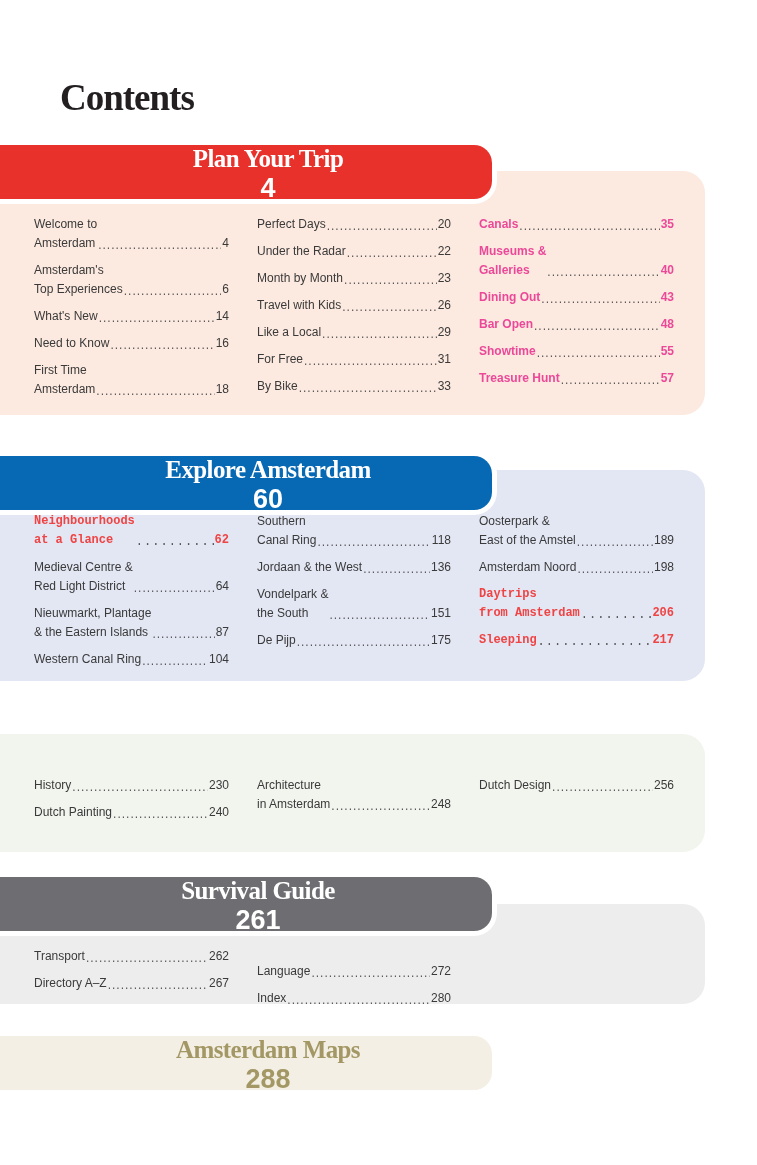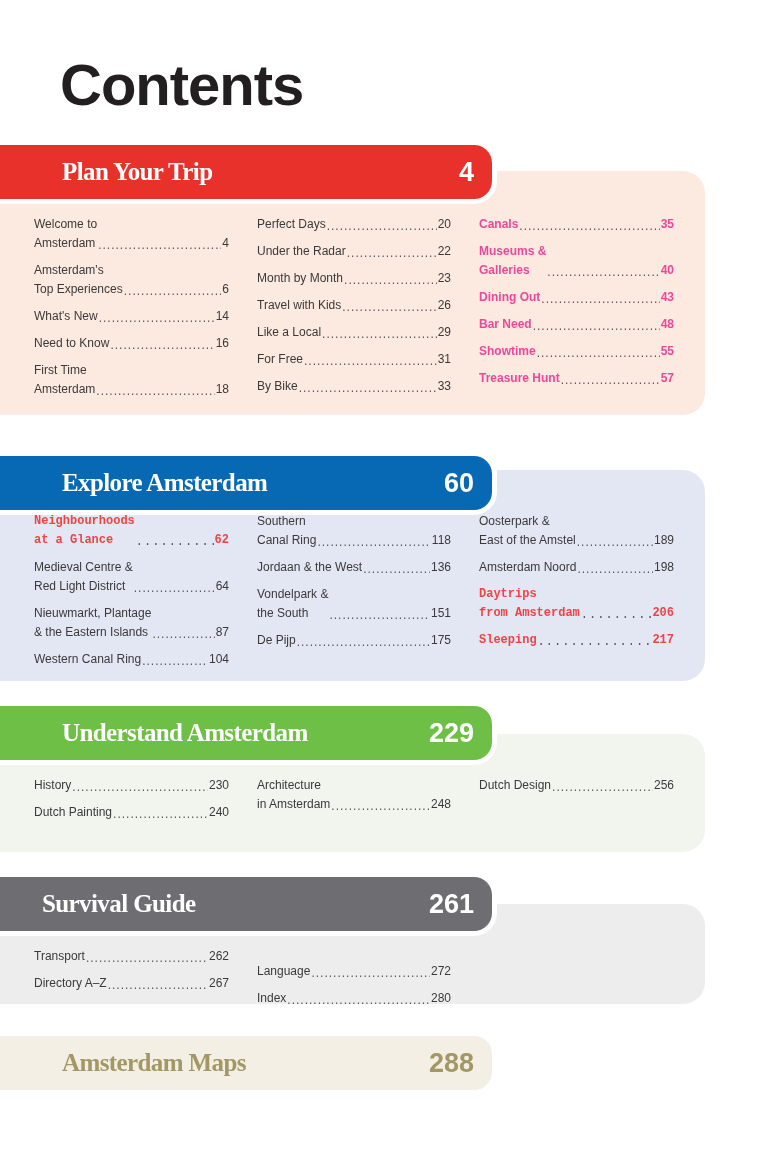--- a/index.html
+++ b/index.html
@@ -1,35 +1,36 @@
 <!DOCTYPE html>
 <html><head>
 <meta charset="utf-8">
 <style>
   * { box-sizing: border-box; margin: 0; padding: 0; }
   html, body { width: 757px; height: 1165px; background: #ffffff; overflow: hidden; }
   body { position: relative; font-family: "Liberation Sans", sans-serif; color: #333; }
 
   .page-title {
-    position: absolute; left: 60px; top: 51px;
-    font-family: Liberation Sans, sans-serif; font-weight: 700;
-    font-size: 58px; letter-spacing: -1px; color: #231f20;
+    position: absolute; left: 60px; top: 76px;
+    font-family: Liberation Serif, serif; font-weight: 700;
+    font-size: 37px; letter-spacing: -1px; color: #231f20;
   }
 
   .section { position: absolute; left: 0; width: 757px; }
   .panel {
     position: absolute; left: 0; width: 705px;
     border-radius: 0 22px 22px 0;
   }
   .header {
     position: absolute; left: 0; width: 492px; height: 54px;
     border-radius: 0 18px 18px 0;
     box-shadow: 0 0 0 5px #ffffff;
     display: flex; align-items: center; justify-content: space-between;
     padding: 0 18px 0 62px;
+    flex-direction: column;
   }
   .header-title {
     font-family: "Liberation Serif", serif; font-weight: 700;
     font-size: 25px; letter-spacing: -0.6px; color: #ffffff;
   }
   .header-page {
     font-family: "Liberation Sans", sans-serif; font-weight: 700;
     font-size: 27px; color: #ffffff;
   }
   .col { position: absolute; }
@@ -165,21 +166,21 @@
 Galleries</span>
         <span class="dots"></span>
         <span class="pg">40</span>
       </div>
     <div class="item bold">
         <span class="label">Dining Out</span>
         <span class="dots"></span>
         <span class="pg">43</span>
       </div>
     <div class="item bold">
-        <span class="label">Bar Need</span>
+        <span class="label">Bar Open</span>
         <span class="dots"></span>
         <span class="pg">48</span>
       </div>
     <div class="item bold">
         <span class="label">Showtime</span>
         <span class="dots"></span>
         <span class="pg">55</span>
       </div>
     <div class="item bold">
         <span class="label">Treasure Hunt</span>
@@ -265,24 +266,20 @@
     <div class="item bold">
         <span class="label">Sleeping</span>
         <span class="dots"></span>
         <span class="pg">217</span>
       </div>
   </div>
 </div>
 
 <div class="section" id="sec-understand">
   <div class="panel"></div>
-  <div class="header">
-    <span class="header-title">Understand Amsterdam</span>
-    <span class="header-page">229</span>
-  </div>
   <div class="col" style="left:34px; top:70px; width:195px;">
     <div class="item">
         <span class="label">History</span>
         <span class="dots"></span>
         <span class="pg">230</span>
       </div>
     <div class="item">
         <span class="label">Dutch Painting</span>
         <span class="dots"></span>
         <span class="pg">240</span>

